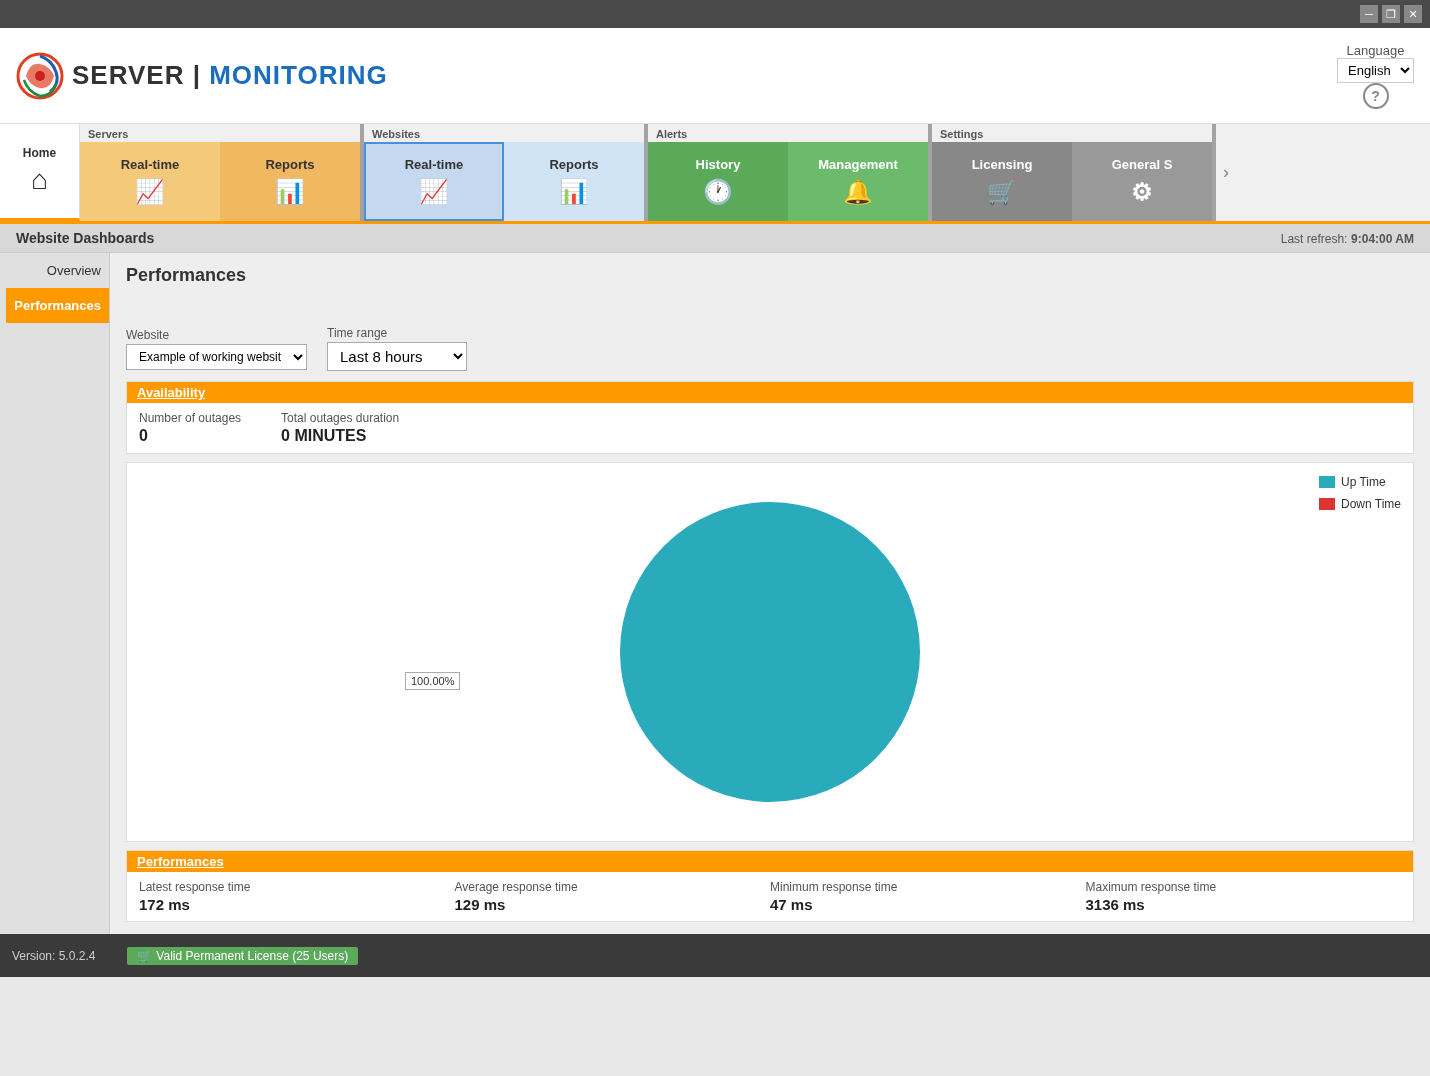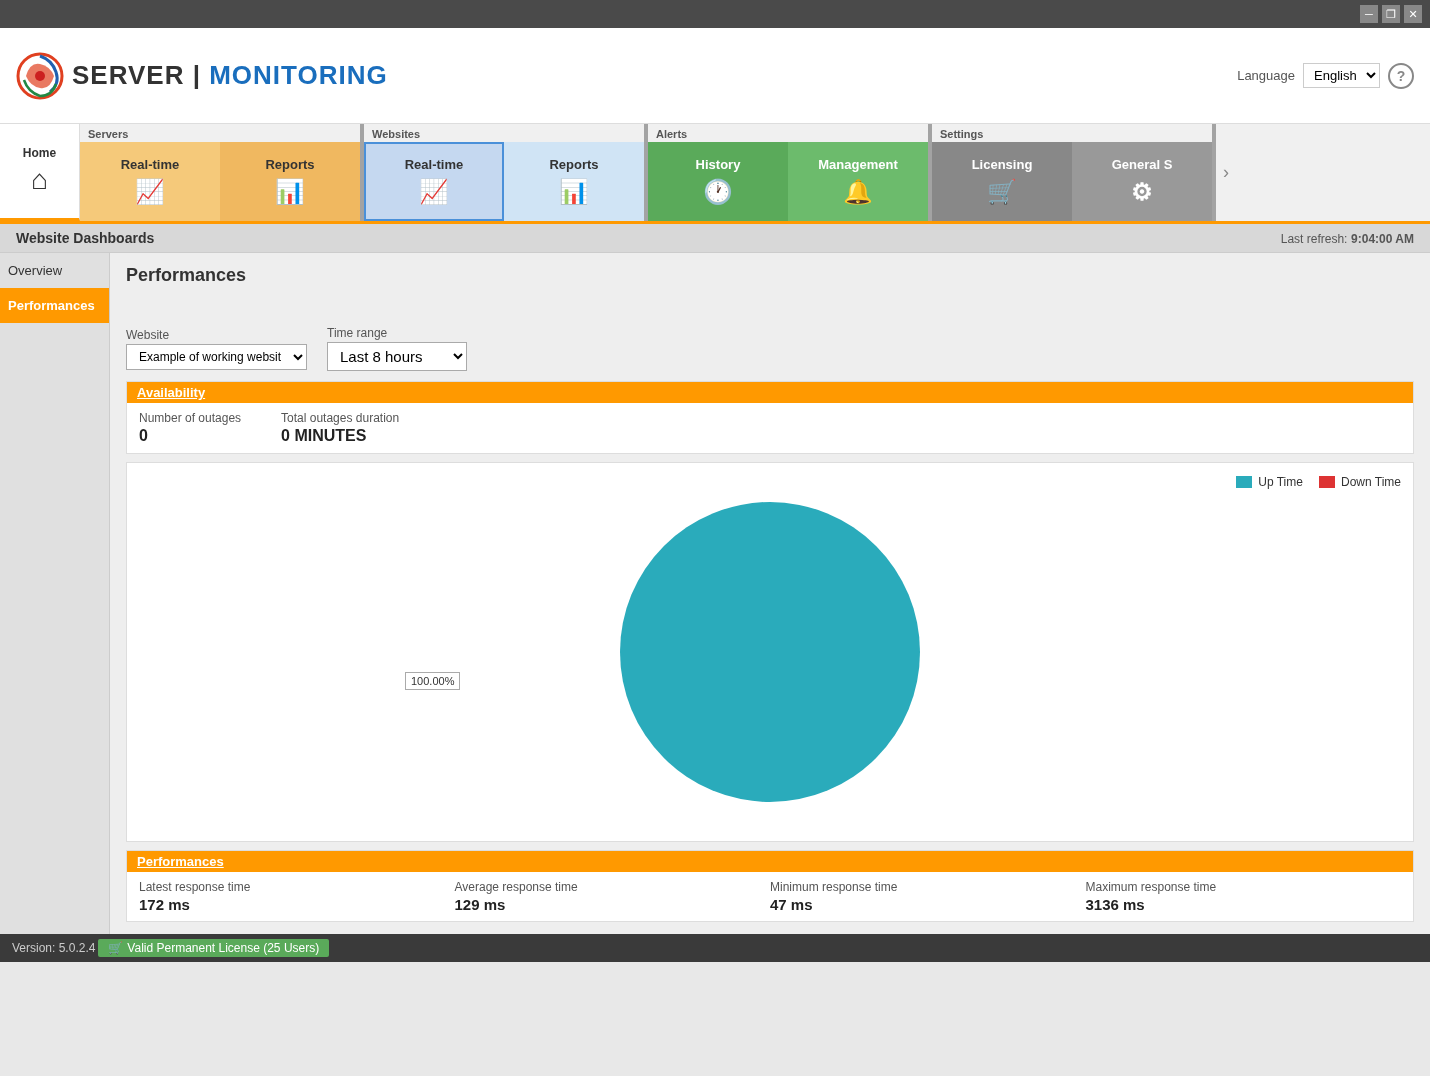--- a/index.html
+++ b/index.html
@@ -45,21 +45,21 @@
     .logo-text {
       font-size: 26px;
       font-weight: bold;
       letter-spacing: 1px;
     }
     .logo-server { color: #333; }
     .logo-monitoring { color: #1a6ebd; }
     .header-right {
       display: flex;
       align-items: center;
-      gap: 8px;
+      flex-direction: column;
     }
     .language-label { color: #555; font-size: 13px; }
     .language-select {
       border: 1px solid #ccc;
       padding: 3px 6px;
       font-size: 13px;
       background: white;
     }
     .help-btn {
       width: 26px; height: 26px;
@@ -165,20 +165,21 @@
       flex: 1;
     }
 
     
     .sidebar {
       width: 110px;
       background: #e0e0e0;
       border-right: 1px solid #ccc;
       display: flex;
       flex-direction: column;
+      align-items: flex-end;
     }
     .sidebar-item {
       padding: 10px 8px;
       font-size: 13px;
       cursor: pointer;
       color: #333;
     }
     .sidebar-item.active {
       background: #ff9900;
       color: white;
@@ -260,22 +261,22 @@
       height: 380px;
       display: flex;
       align-items: center;
       justify-content: center;
     }
     .chart-legend {
       position: absolute;
       top: 12px;
       right: 12px;
       display: flex;
-      flex-direction: row;
-      gap: 16px;
+      flex-direction: column;
+      gap: 8px;
       justify-content: center;
     }
     .legend-item {
       display: flex;
       align-items: center;
       gap: 6px;
       font-size: 12px;
     }
     .legend-color {
       width: 16px;
@@ -311,25 +312,25 @@
     }
     .perf-stat {
       flex: 1;
     }
     .perf-stat-label { font-size: 12px; color: #555; }
     .perf-stat-value { font-size: 15px; font-weight: bold; color: #222; margin-top: 2px; }
 
     
     .statusbar {
       background: #3a3a3a;
-      height: 28px;
+      height: 43px;
       display: flex;
       align-items: center;
       padding: 0 12px;
-      gap: 3px;
+      gap: 32px;
       font-size: 12px;
       color: white;
     }
     .version-label { color: #ccc; }
     .license-badge {
       background: #5aaa5a;
       color: white;
       padding: 2px 10px;
       border-radius: 2px;
       font-size: 12px;

